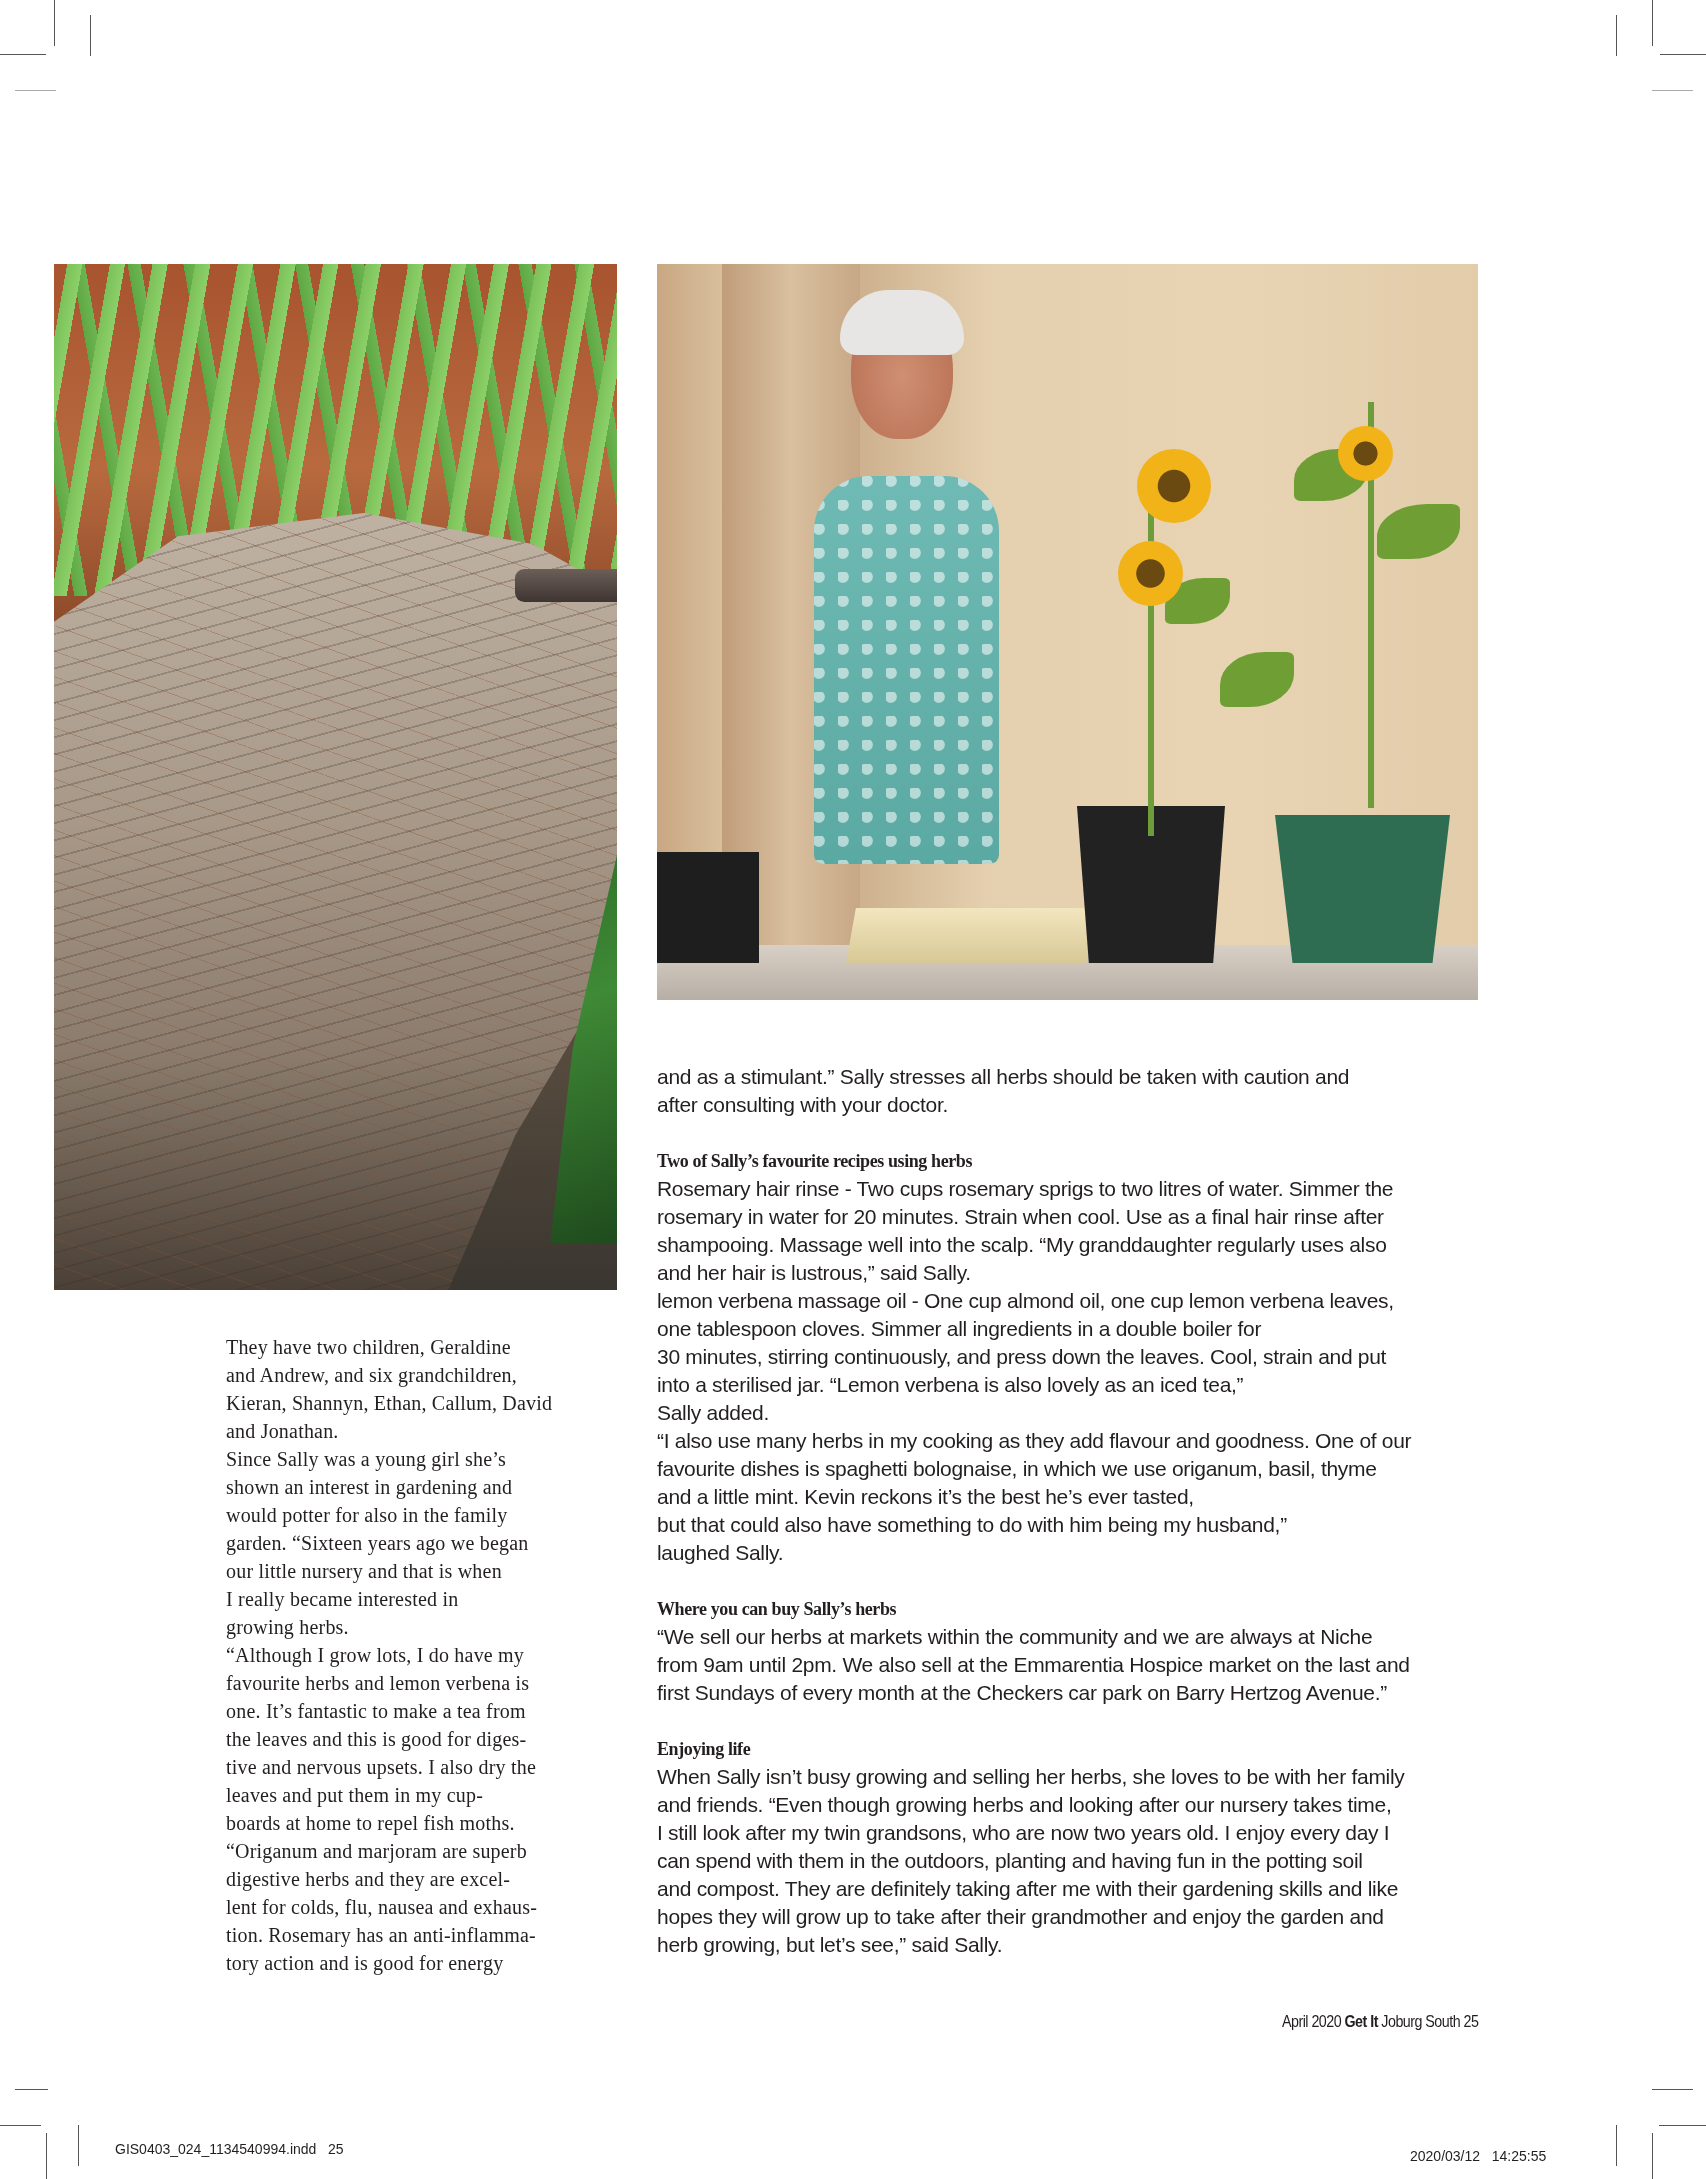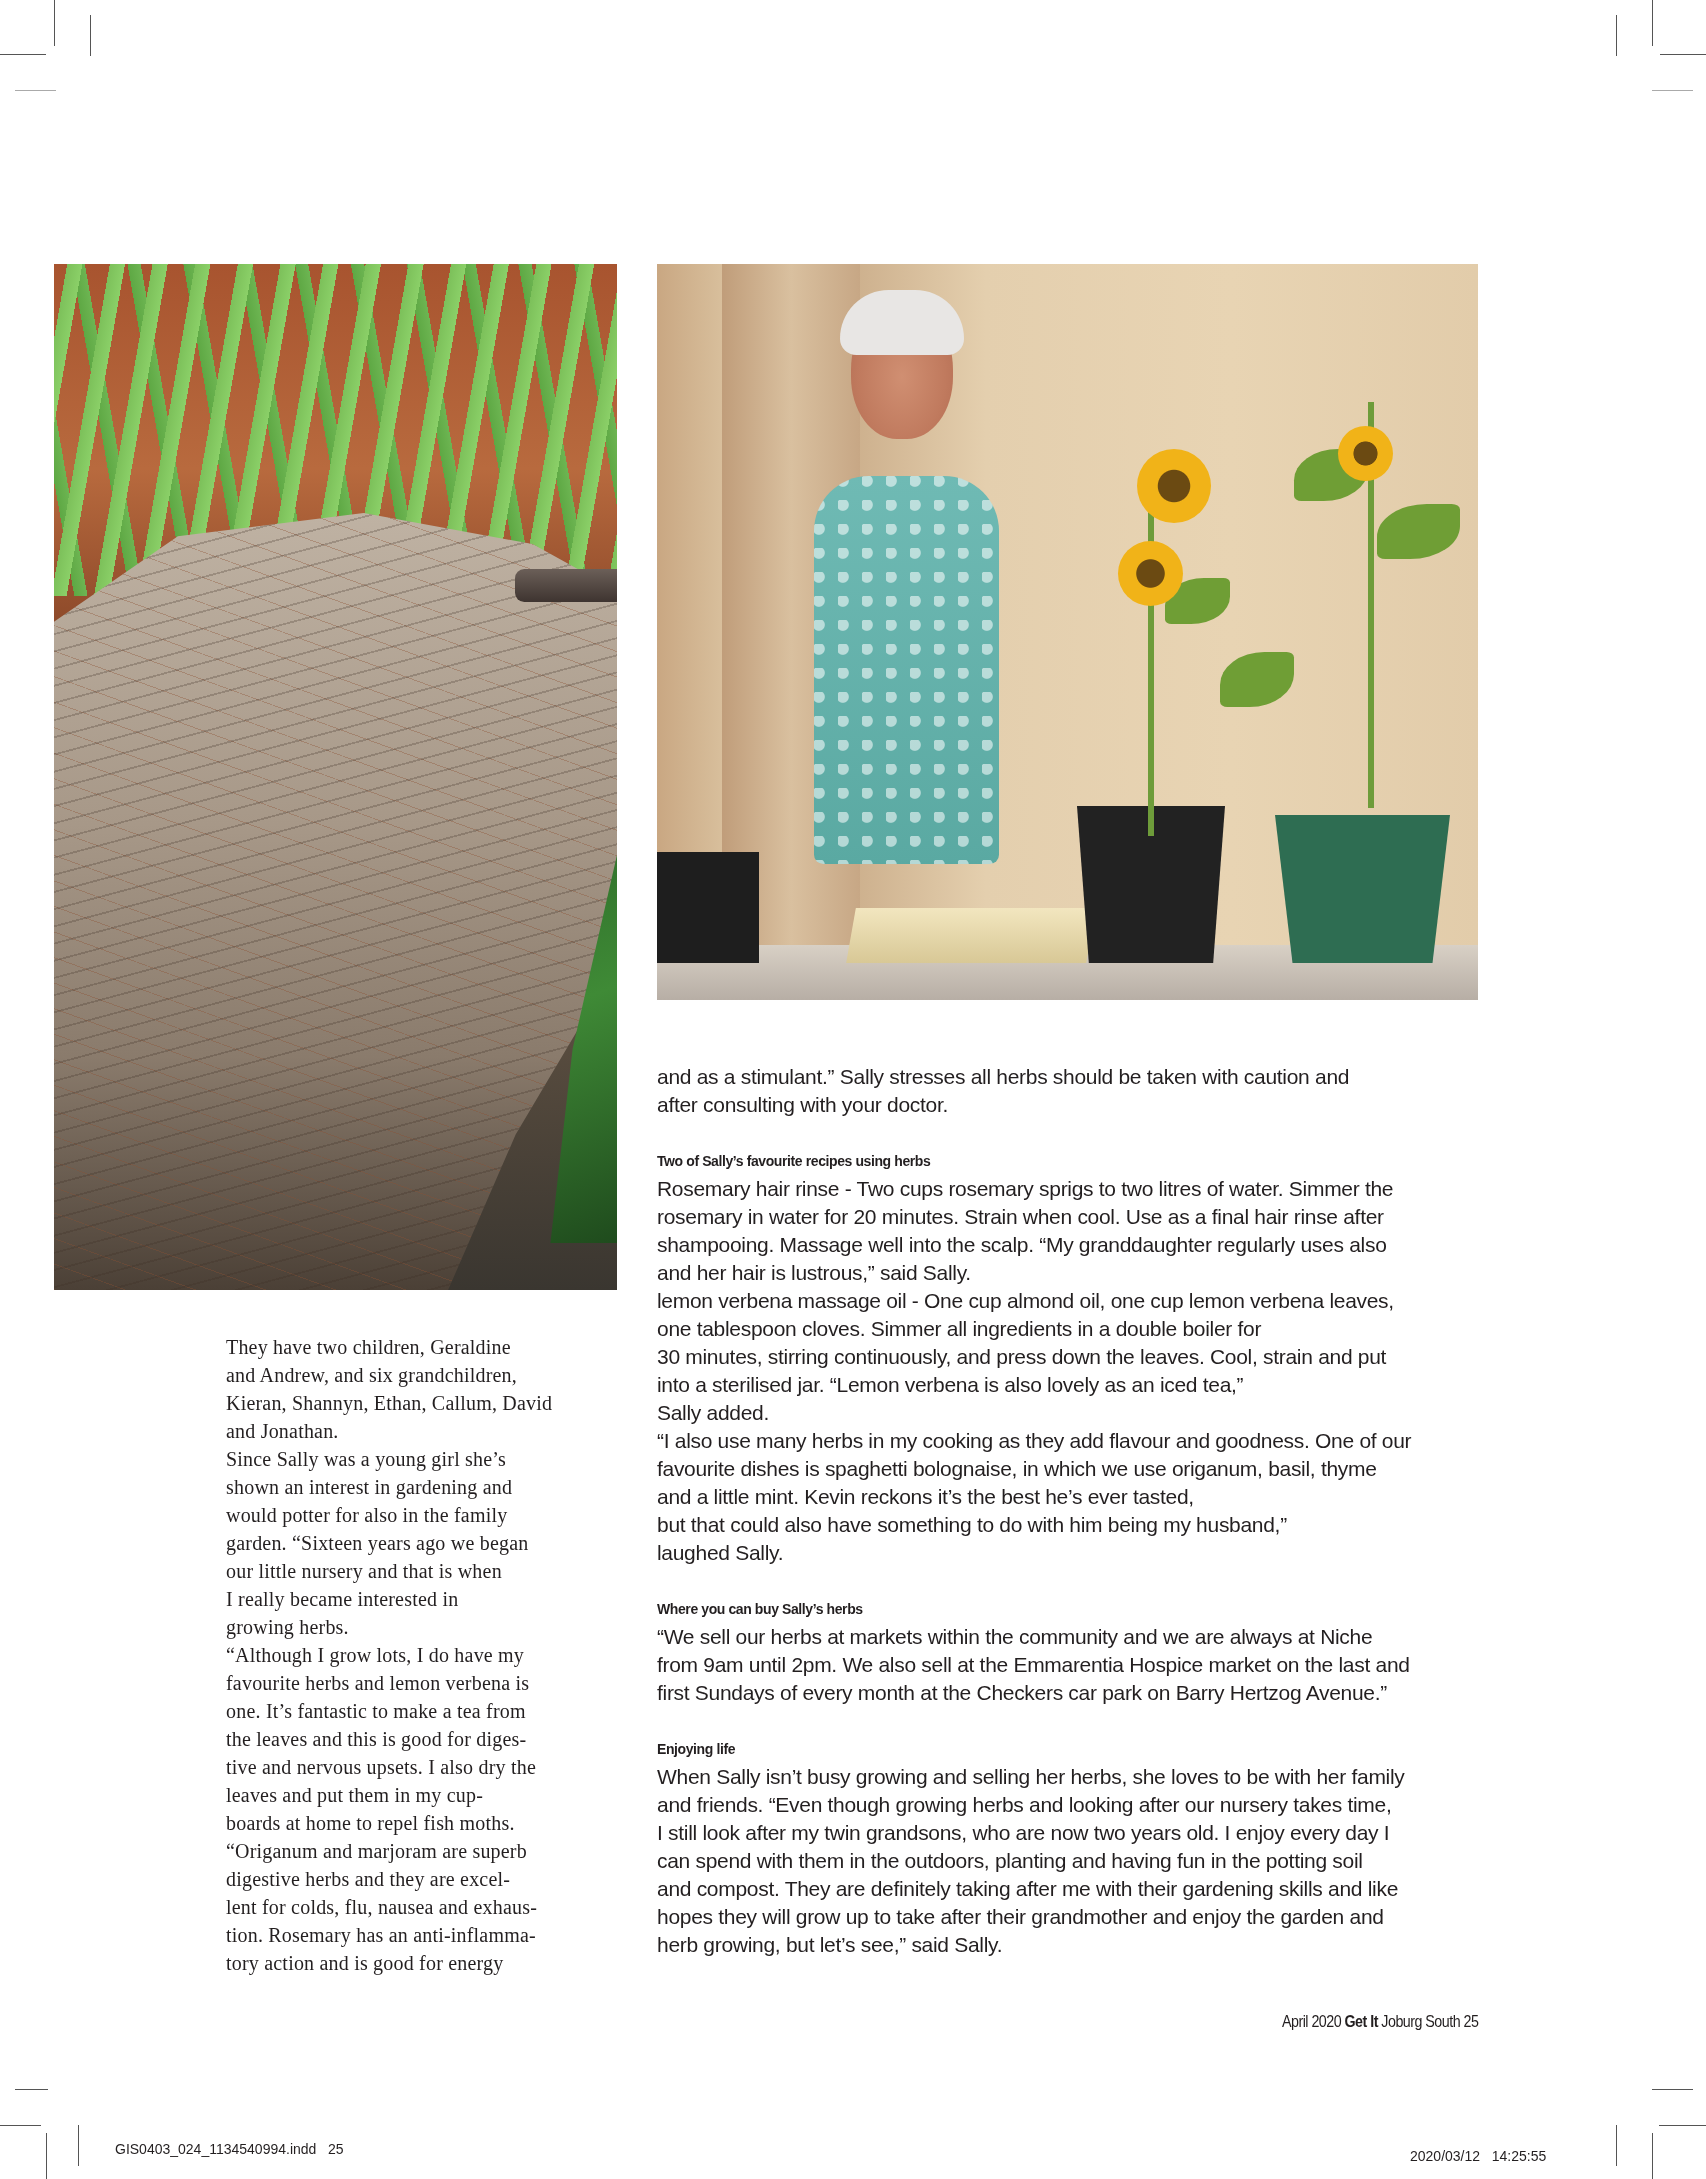--- a/index.html
+++ b/index.html
@@ -67,21 +67,21 @@
   #photo-right .book { position: absolute; left: 194px; bottom: 37px; width: 240px; height: 55px;
     background: linear-gradient(180deg,#f2e6bf,#d8c896); transform: skewX(-10deg); }
 
   
   .col { position: absolute; font-family: Liberation Serif, serif; }
   #col-left { left: 226px; top: 1333px; width: 406px; font-size: 20px; line-height: 28px;
     color: #231f20; letter-spacing: 0.2px; font-weight: 300; }
   #col-right { left: 657px; top: 1023px; width: 831px; font-family: "Liberation Sans", sans-serif;
     font-size: 21px; line-height: 28px; color: #231f20; letter-spacing: -0.3px; margin-top: 40px; }
   .col .line { display: block; white-space: nowrap; }
-  .col h3 { margin: 0; font-size: 14px; font-weight: bold; letter-spacing: -0.4px; line-height: 28px; }
+  .col h3 { margin: 0; font-size: 18px; font-weight: bold; letter-spacing: -0.4px; line-height: 28px; font-family: Liberation Serif, serif; }
   .gap { height: 28px; }
 
   
   #folio { position: absolute; right: 228px; top: 2012px; font-family: "Liberation Sans", sans-serif;
     font-size: 16.6px; letter-spacing: -0.6px; color: #231f20; transform: scaleX(0.86); transform-origin: right center; }
   #folio b { font-weight: bold; }
 
   
   .slug { position: absolute; top: 2141px; font-family: "Liberation Sans", sans-serif; font-size: 14px; color: #231f20; }
   #slug-left { left: 115px; }

